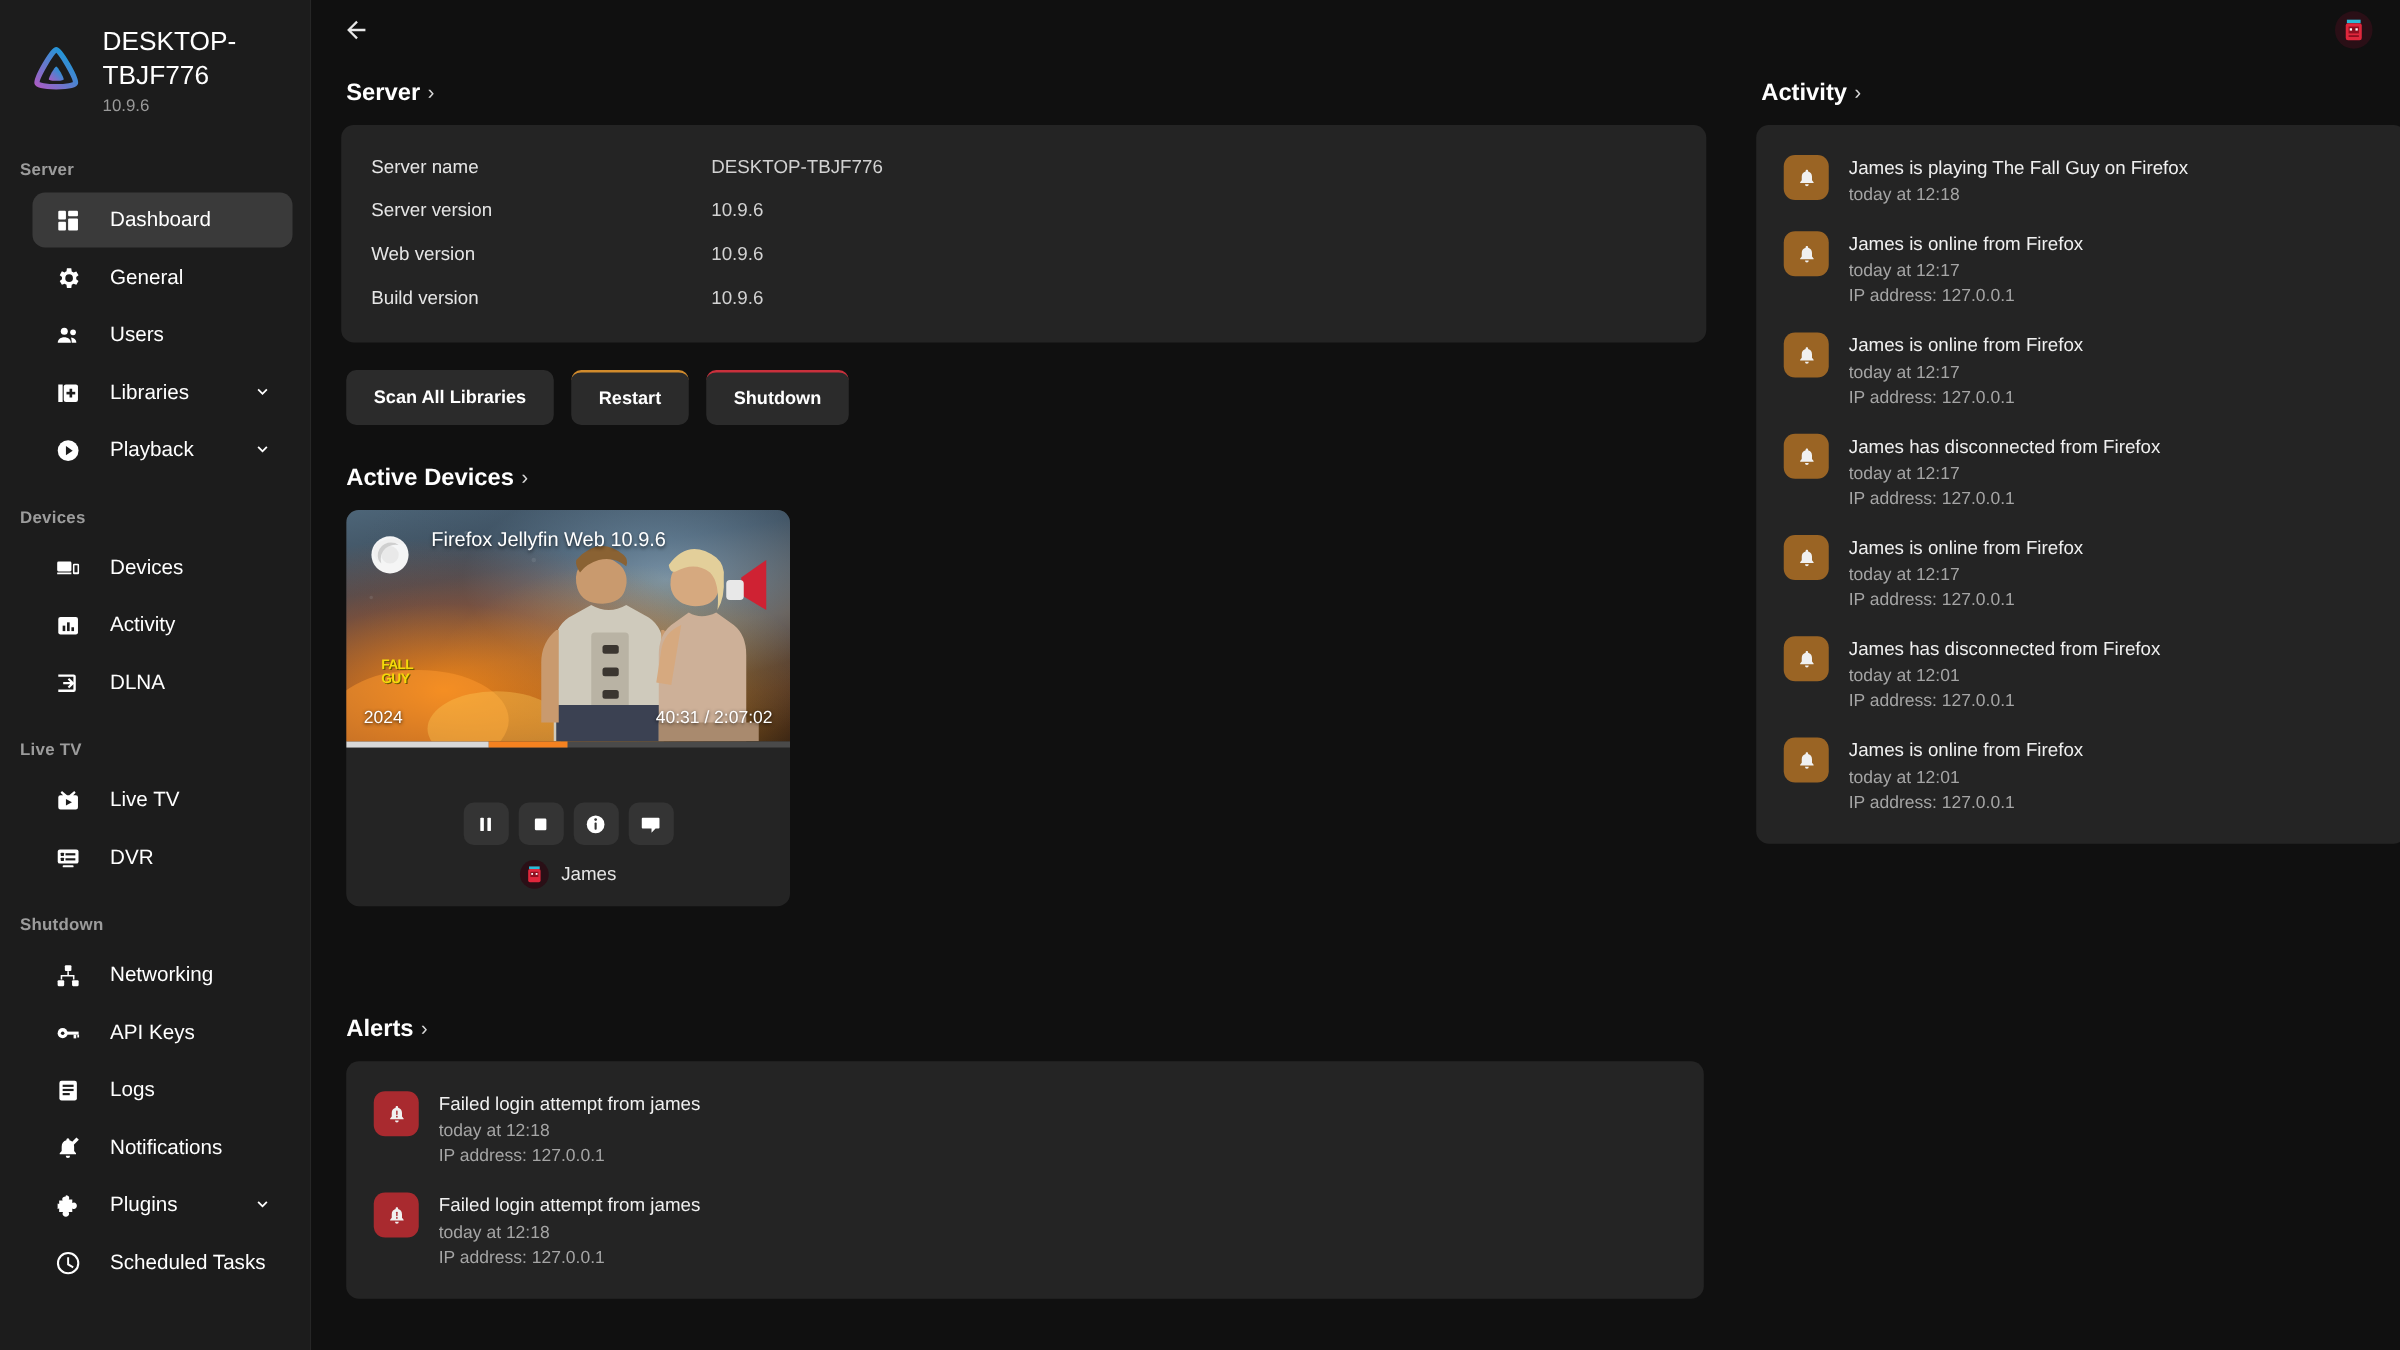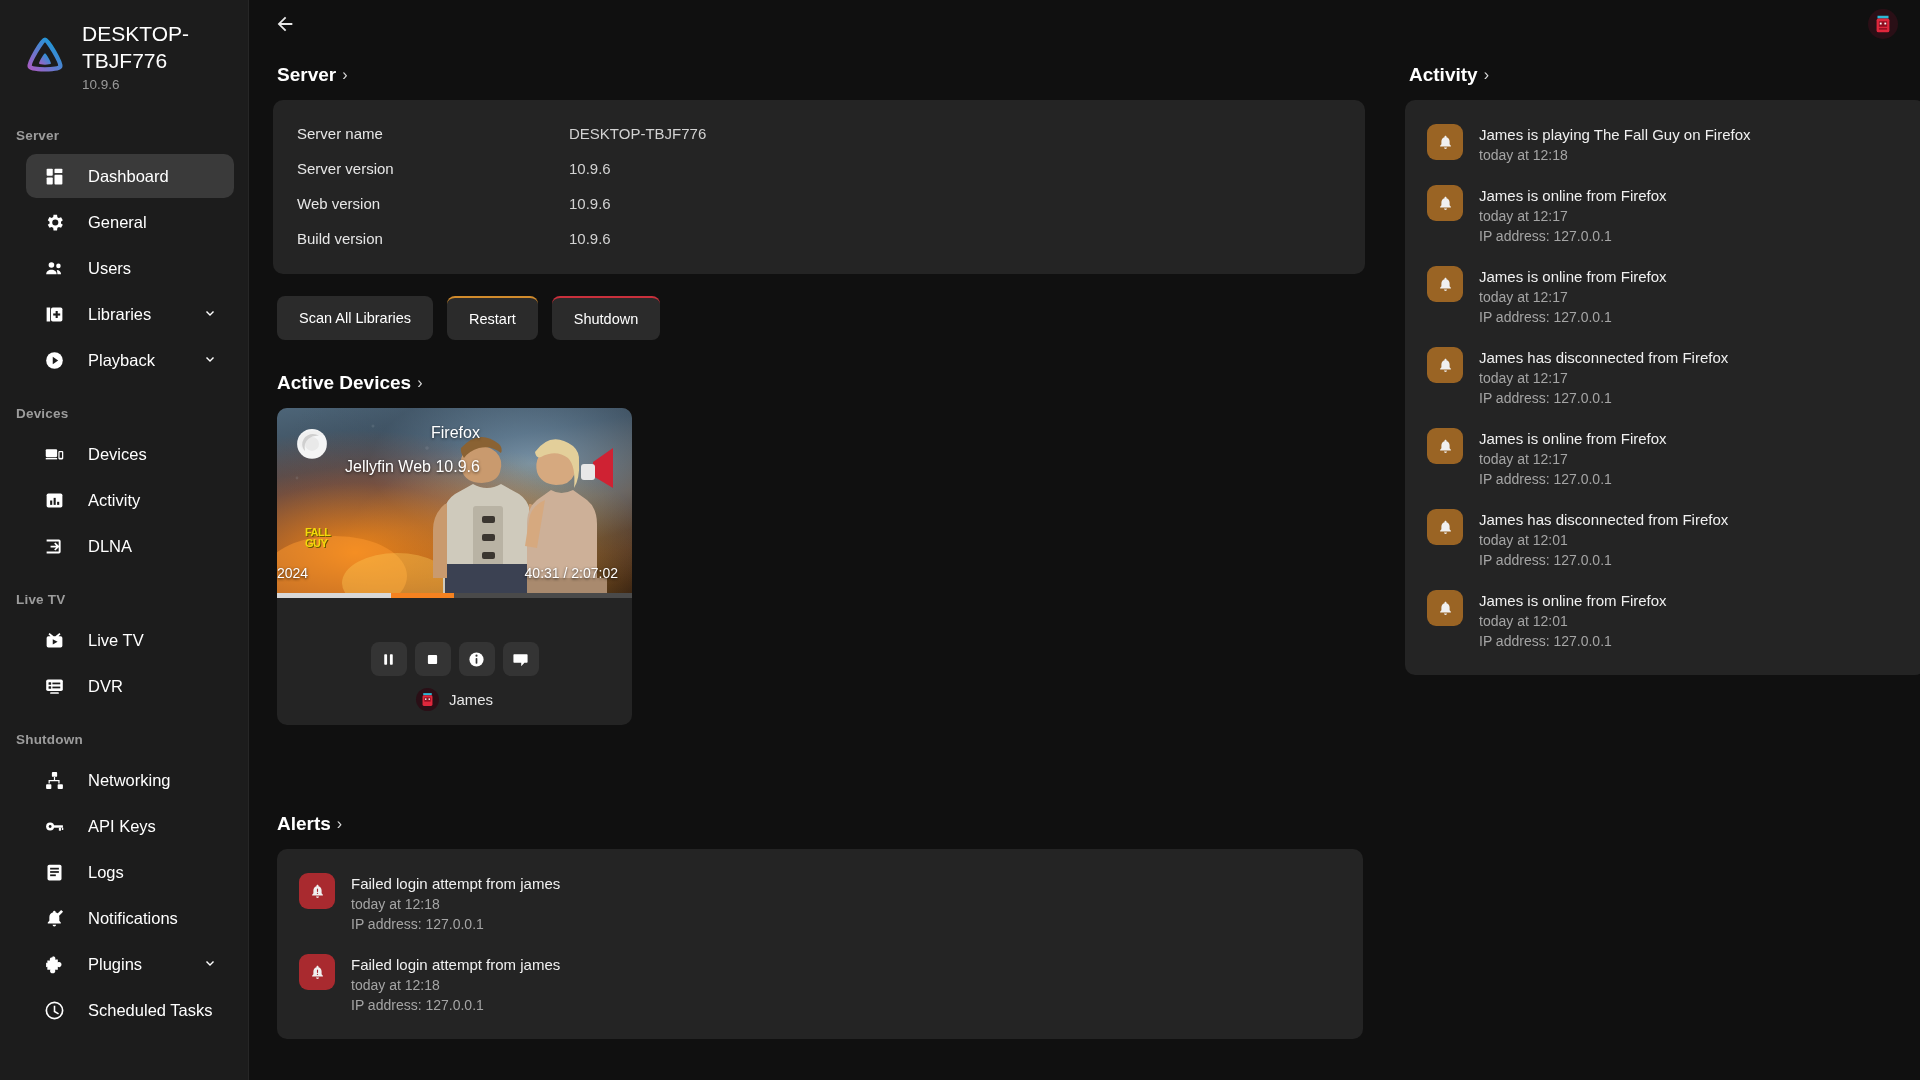--- a/index.html
+++ b/index.html
@@ -70,50 +70,50 @@
   
   .srv-table { padding: 16px 24px 18px 24px; }
   .srv-row { display: flex; align-items: center; height: 35px; }
   .srv-key { width: 272px; flex: 0 0 272px; font-size: 15px; font-weight: normal; color: #e6e6e6; }
   .srv-val { font-size: 15px; color: #d2d2d2; }
 
   .btn-row { display: flex; gap: 14px; margin: 22px 0 0 4px; }
   .btn {
     height: 44px; padding: 0 22px; border-radius: 8px;
     background: #2b2b2b; color: #ffffff; border: none;
-    font-size: 14.5px; font-weight: normal;
+    font-size: 14.5px; font-weight: bold;
     font-family: "Liberation Sans", sans-serif;
     cursor: pointer; display: flex; align-items: center; justify-content: center;
   }
   .btn.warn { border-top: 2px solid #d18b2c; }
   .btn.danger { border-top: 2px solid #c9303c; }
 
   
   .dev-card { width: 355px; border-radius: 10px; overflow: hidden; background: #242424; margin-left: 4px; }
   .dev-art {
     height: 185px; position: relative;
     background:
       radial-gradient(ellipse at 22% 78%, rgba(255,140,20,.85) 0%, rgba(255,90,10,.25) 34%, rgba(0,0,0,0) 60%),
       radial-gradient(ellipse at 62% 88%, rgba(255,180,40,.55) 0%, rgba(120,40,0,0) 52%),
       radial-gradient(ellipse at 72% 30%, rgba(132,168,196,.75) 0%, rgba(60,80,100,.25) 45%, rgba(0,0,0,0) 70%),
       linear-gradient(170deg, #4d6578 0%, #3a4a58 28%, #6d5038 58%, #53301c 82%, #2b1a12 100%);
   }
   .dev-figs { position: absolute; inset: 0; }
   .dev-top { position: absolute; top: 14px; left: 14px; display: flex; align-items: flex-start; gap: 12px; }
   .ffx { width: 42px; height: 42px; flex: 0 0 42px; }
-  .dev-top-txt { display: flex; flex-direction: column; gap: 16px; padding-top: 2px; align-items: flex-end; }
+  .dev-top-txt { display: flex; flex-direction: row; gap: 4px; padding-top: 2px; }
   .dev-app { font-size: 16px; color: #ffffff; text-shadow: 0 1px 3px rgba(0,0,0,.65); }
   .dev-client { font-size: 16px; color: #ffffff; text-shadow: 0 1px 3px rgba(0,0,0,.65); }
   .dev-logo { position: absolute; left: 28px; bottom: 44px; width: 34px; }
   .dev-logo div {
     font-size: 11px; font-weight: bold; color: #f5d90a;
     line-height: 11px; letter-spacing: -.5px;
     text-shadow: 1px 1px 0 #6a5a00;
   }
-  .dev-meta { position: absolute; left: 0; right: 14px; bottom: 12px; display: flex; justify-content: space-between; align-items: flex-end; }
+  .dev-meta { position: absolute; left: 14px; right: 14px; bottom: 12px; display: flex; justify-content: space-between; align-items: flex-end; }
   .dev-meta span { font-size: 14px; color: #ffffff; text-shadow: 0 1px 3px rgba(0,0,0,.8); }
   .dev-progress { height: 5px; background: #4a4a4a; display: flex; }
   .dev-progress .played { background: #d8d8d8; }
   .dev-progress .buffered { background: #f58220; }
   .dev-ctrl { padding: 16px 0 14px 0; display: flex; flex-direction: column; align-items: center; gap: 12px; margin-top: 28px; }
   .ctrl-row { display: flex; gap: 8px; }
   .ctrl-btn {
     width: 36px; height: 34px; border-radius: 8px;
     background: #343434; border: none; cursor: pointer;
     display: flex; align-items: center; justify-content: center;

